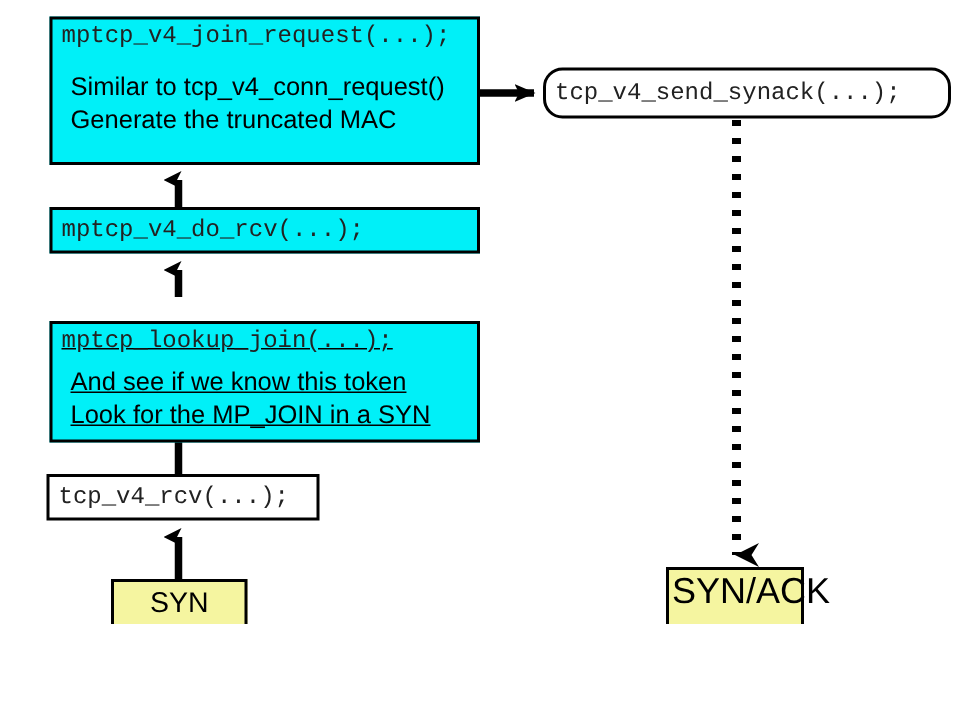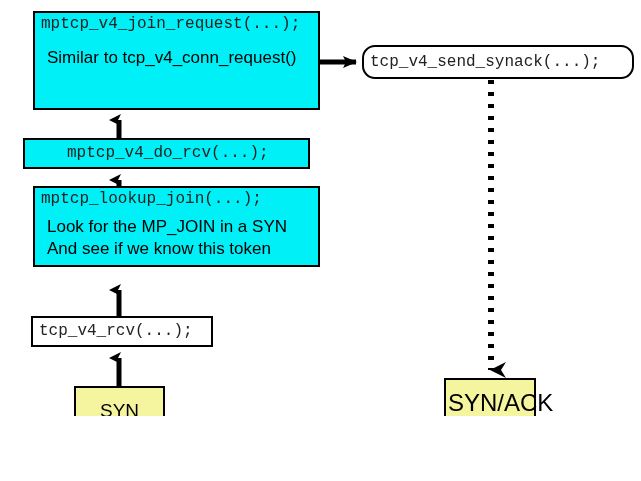--- a/index.html
+++ b/index.html
@@ -43,21 +43,21 @@
     white-space: pre;
     padding-left: 12px;
   }
   .note-label {
     font-family: "Liberation Sans", sans-serif;
     font-size: 19px;
     line-height: 24px;
     color: #000000;
     white-space: pre;
     padding-left: 8px;
-    padding-top: 11px;
+    padding-top: 3px;
   }
   .note-label.centered {
     text-align: center;
     padding-left: 0;
   }
   .spacer-gap { height: 12px; }
   .arrow-layer {
     position: absolute;
     left: 0;
     top: 0;
@@ -106,31 +106,32 @@
 
     <g>
       <line x1="491" y1="80" x2="491" y2="370" stroke="#000000" stroke-width="6" stroke-dasharray="4 8" stroke-linecap="butt" marker-end="url(#down-head)"></line>
     </g>
   </svg>
 
   <div class="box cyan" style="left:33px; top:11px; width:287px; height:99px;">
     <div class="code-line">mptcp_v4_join_request(...);</div>
     <div class="spacer-gap"></div>
     <div class="desc-line">Similar to tcp_v4_conn_request()</div>
+    <div class="desc-line">Generate the truncated MAC</div>
   </div>
 
-  <div class="box cyan" style="left:23px; top:138px; width:287px; height:31px;padding-left:36px;">
+  <div class="box cyan" style="left:33px; top:138px; width:287px; height:31px;">
     <div class="code-line" style="line-height:27px;">mptcp_v4_do_rcv(...);</div>
   </div>
 
-  <div class="box cyan" style="left:33px; top:186px; width:287px; height:81px;">
+  <div class="box cyan" style="left:33px; top:214px; width:287px; height:81px;text-decoration:underline;">
     <div class="code-line">mptcp_lookup_join(...);</div>
     <div class="spacer-gap" style="height:6px;"></div>
+    <div class="desc-line">And see if we know this token</div>
     <div class="desc-line">Look for the MP_JOIN in a SYN</div>
-    <div class="desc-line">And see if we know this token</div>
   </div>
 
   <div class="box white" style="left:31px; top:316px; width:182px; height:31px;">
     <div class="code-line" style="line-height:27px;">tcp_v4_rcv(...);</div>
   </div>
 
   <div class="box yellow" style="left:74px; top:386px; width:91px; height:69px;">
     <div class="note-label centered">SYN</div>
   </div>
 

